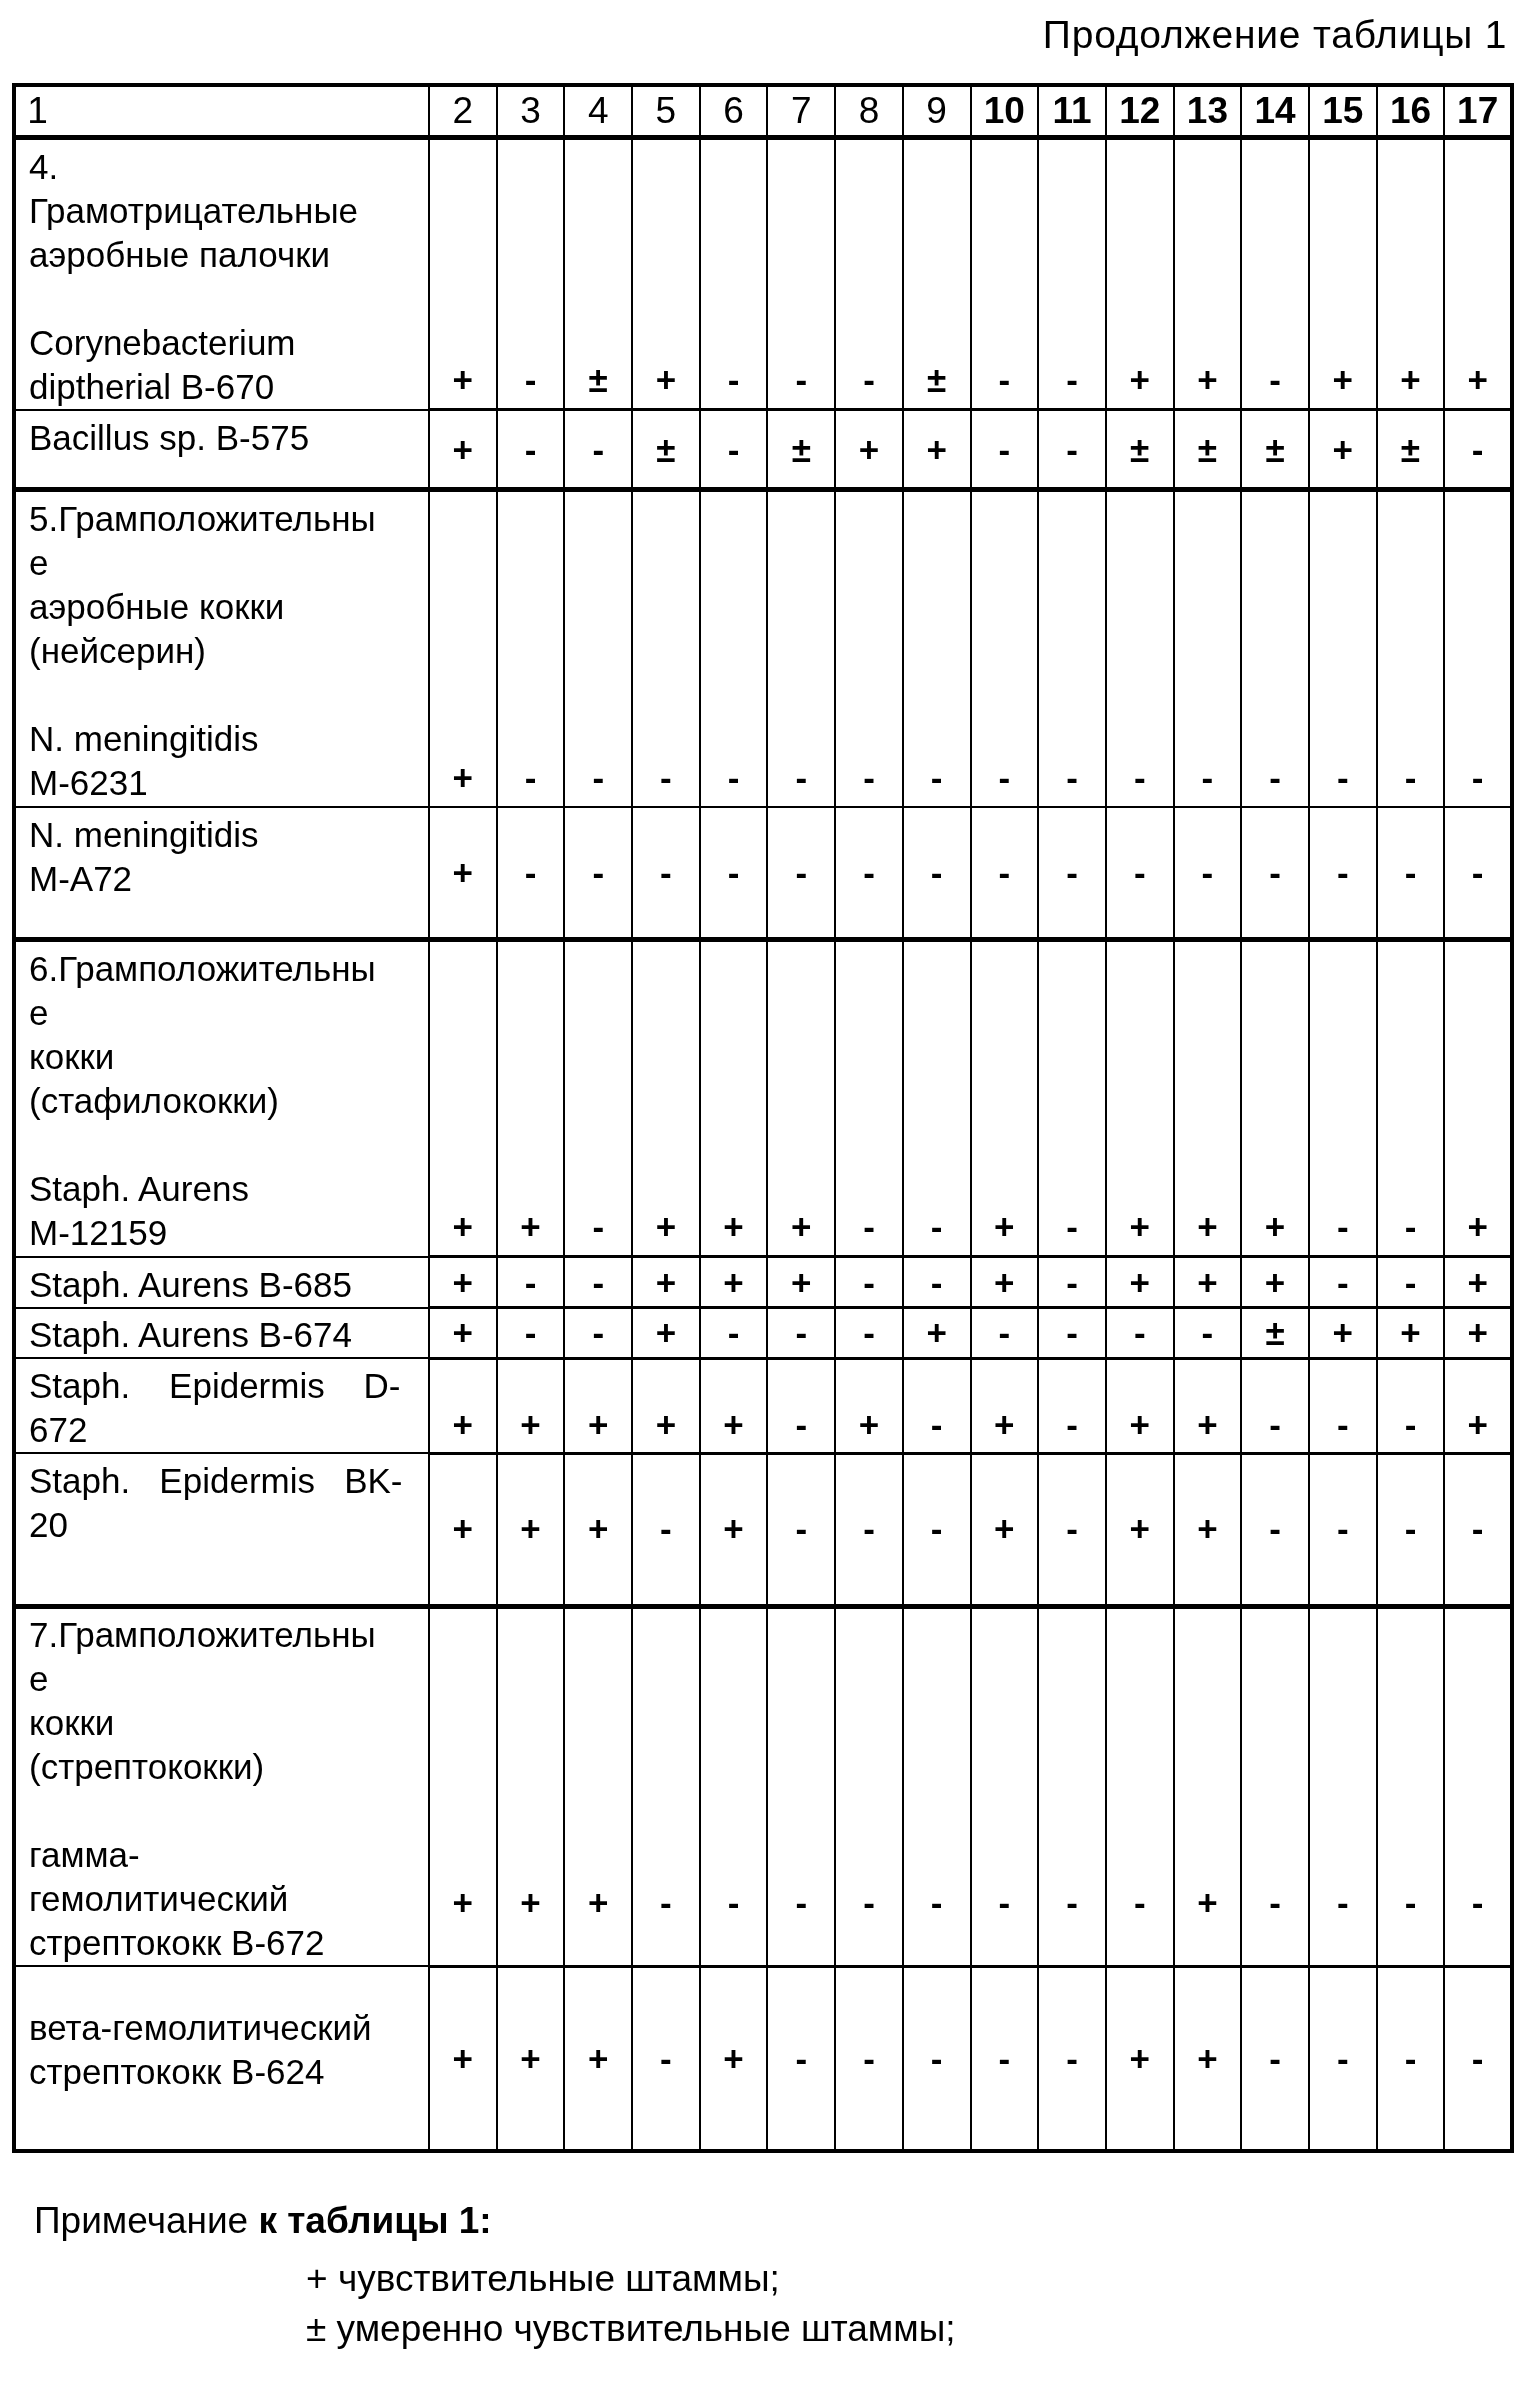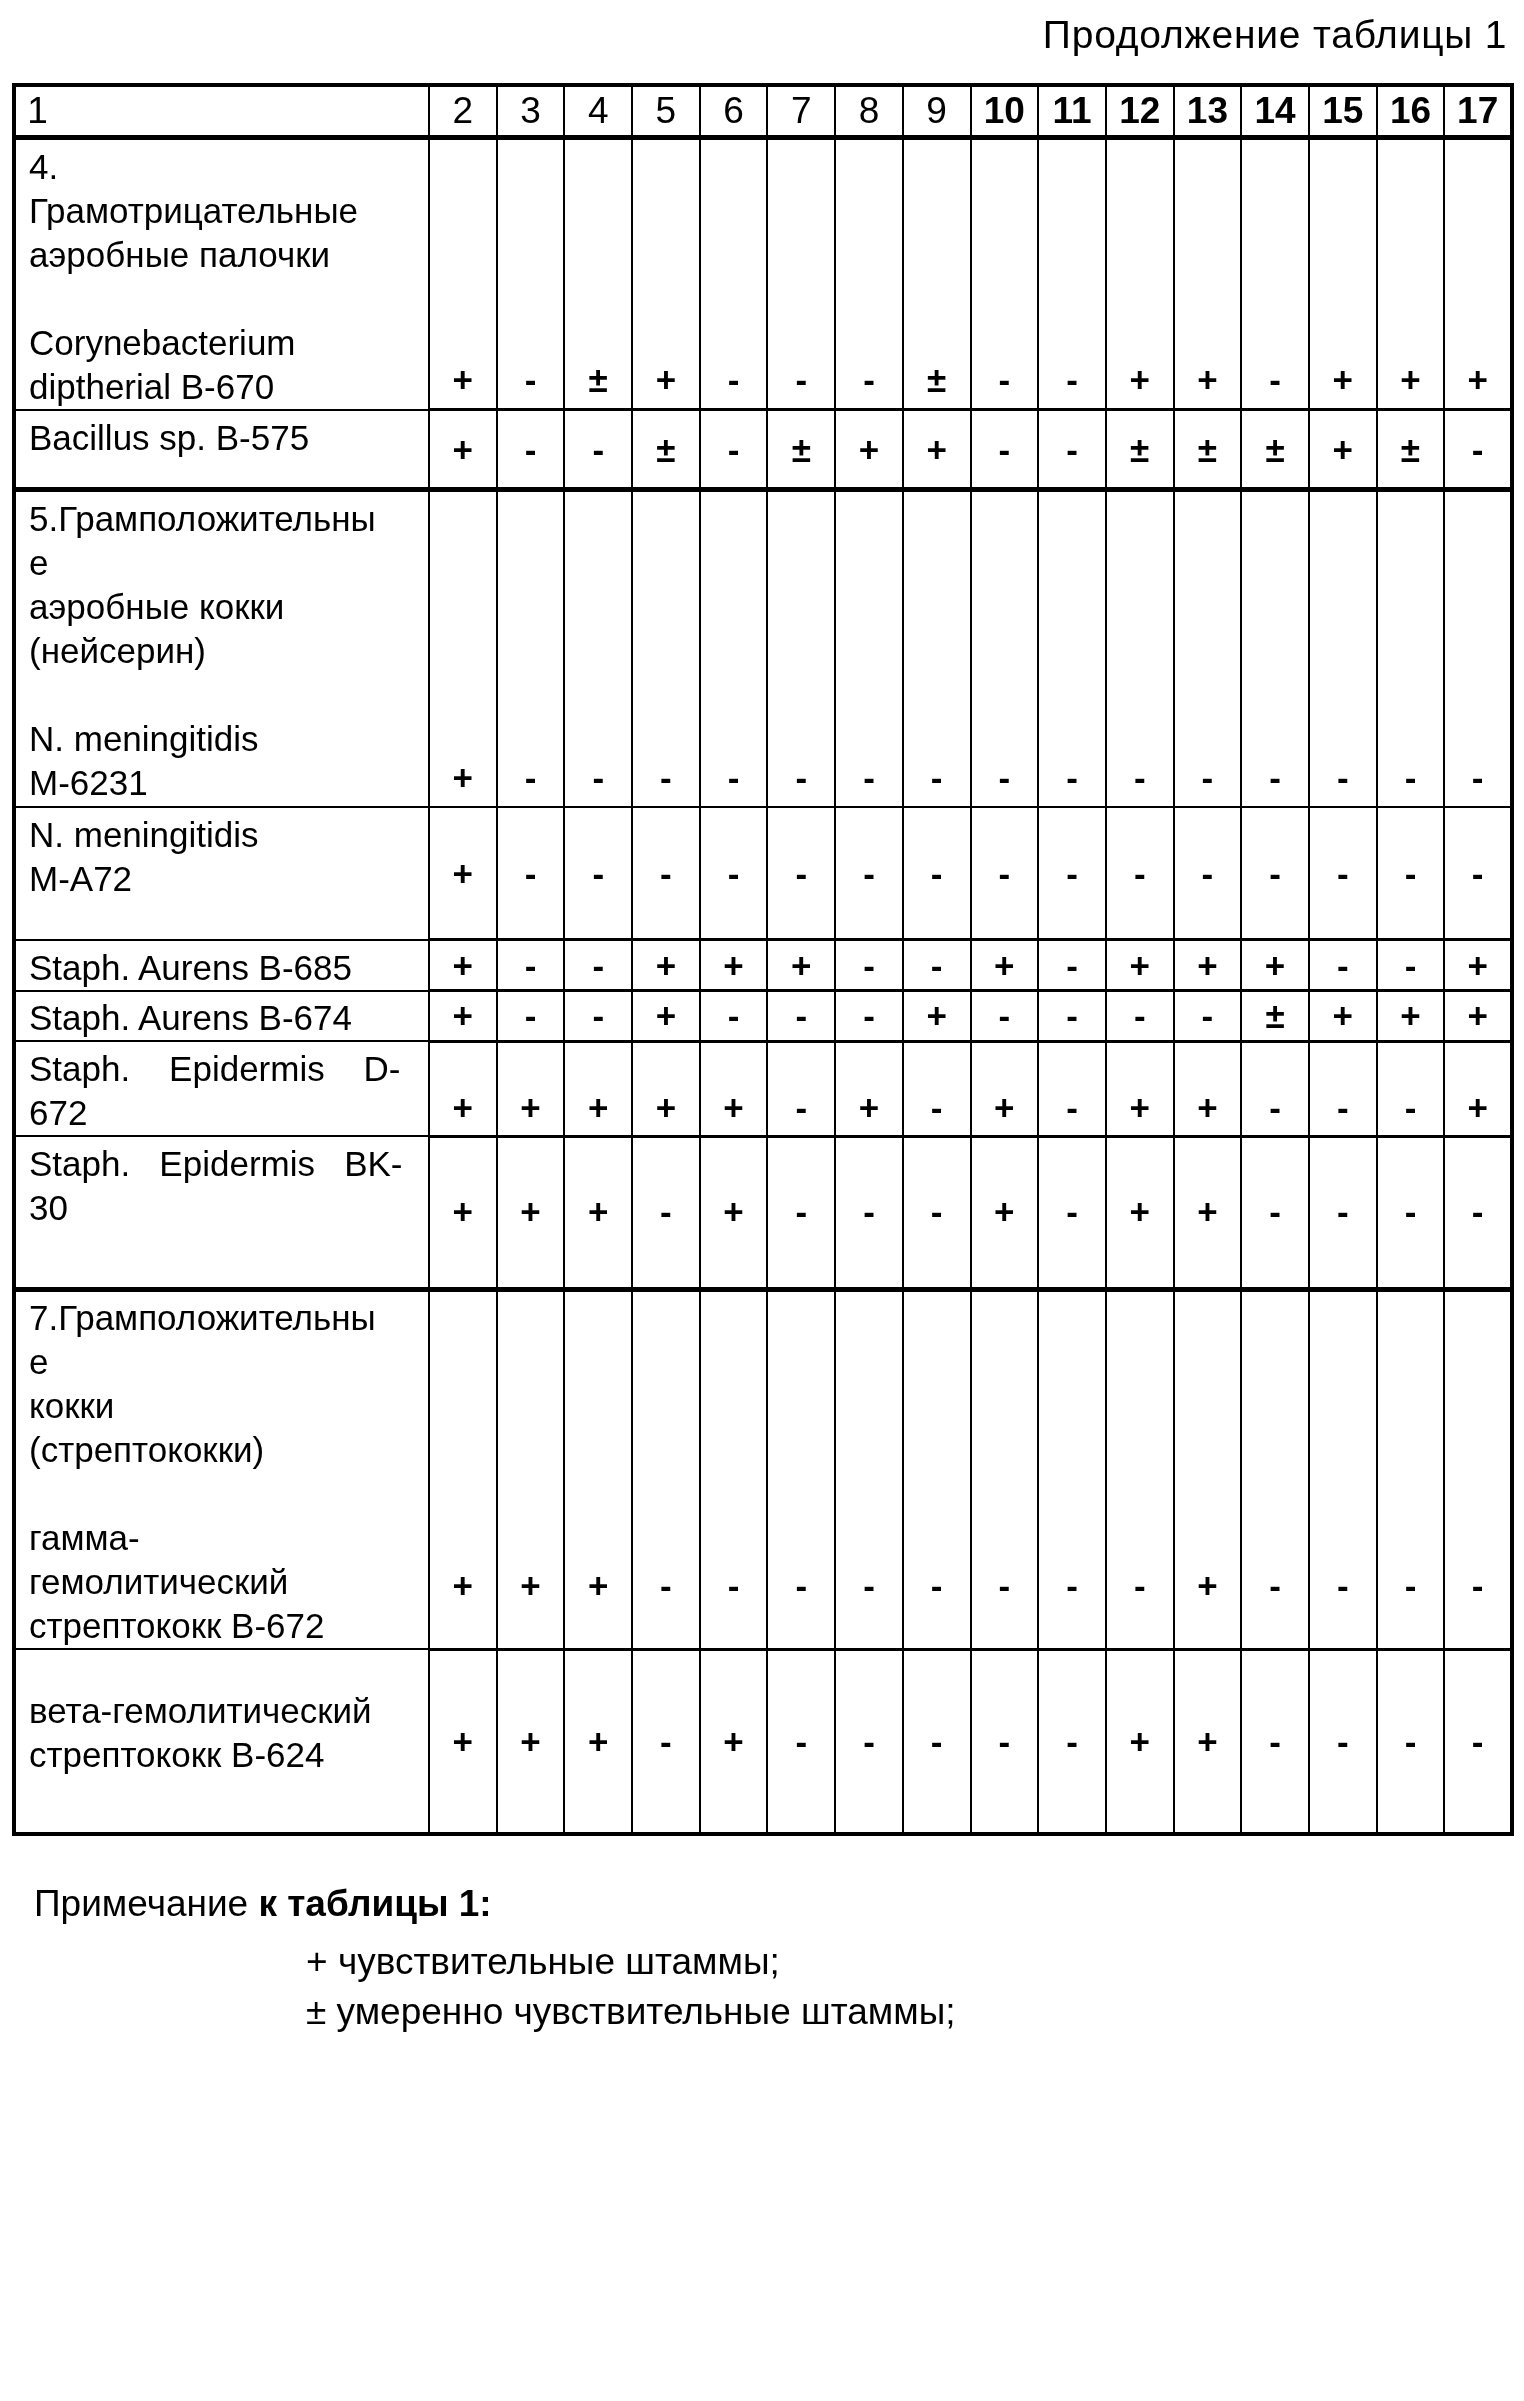--- a/index.html
+++ b/index.html
@@ -176,20 +176,45 @@
         <td class="val" style="vertical-align: middle;">-</td>
         <td class="val" style="vertical-align: middle;">-</td>
         <td class="val" style="vertical-align: middle;">-</td>
         <td class="val" style="vertical-align: middle;">-</td>
         <td class="val" style="vertical-align: middle;">-</td>
         <td class="val" style="vertical-align: middle;">-</td>
         <td class="val" style="vertical-align: middle;">-</td>
         <td class="val" style="vertical-align: middle;">-</td>
         <td class="val" style="vertical-align: middle;">-</td>
       </tr>
+      <tr class="sec" style="height: 317px;">
+        <td class="col1">6.Грамположительны
+е
+кокки
+(стафилококки)
+
+Staph. Aurens
+М-12159</td>
+        <td class="val" style="vertical-align: bottom; padding-bottom: 11.3px;">+</td>
+        <td class="val" style="vertical-align: bottom; padding-bottom: 11.3px;">+</td>
+        <td class="val" style="vertical-align: bottom; padding-bottom: 11.3px;">-</td>
+        <td class="val" style="vertical-align: bottom; padding-bottom: 11.3px;">+</td>
+        <td class="val" style="vertical-align: bottom; padding-bottom: 11.3px;">+</td>
+        <td class="val" style="vertical-align: bottom; padding-bottom: 11.3px;">+</td>
+        <td class="val" style="vertical-align: bottom; padding-bottom: 11.3px;">-</td>
+        <td class="val" style="vertical-align: bottom; padding-bottom: 11.3px;">-</td>
+        <td class="val" style="vertical-align: bottom; padding-bottom: 11.3px;">+</td>
+        <td class="val" style="vertical-align: bottom; padding-bottom: 11.3px;">-</td>
+        <td class="val" style="vertical-align: bottom; padding-bottom: 11.3px;">+</td>
+        <td class="val" style="vertical-align: bottom; padding-bottom: 11.3px;">+</td>
+        <td class="val" style="vertical-align: bottom; padding-bottom: 11.3px;">+</td>
+        <td class="val" style="vertical-align: bottom; padding-bottom: 11.3px;">-</td>
+        <td class="val" style="vertical-align: bottom; padding-bottom: 11.3px;">-</td>
+        <td class="val" style="vertical-align: bottom; padding-bottom: 11.3px;">+</td>
+      </tr>
       <tr style="height: 47px;">
         <td class="col1">Staph. Aurens B-685</td>
         <td class="val sep" style="vertical-align: middle;">+</td>
         <td class="val sep" style="vertical-align: middle;">-</td>
         <td class="val sep" style="vertical-align: middle;">-</td>
         <td class="val sep" style="vertical-align: middle;">+</td>
         <td class="val sep" style="vertical-align: middle;">+</td>
         <td class="val sep" style="vertical-align: middle;">+</td>
         <td class="val sep" style="vertical-align: middle;">-</td>
         <td class="val sep" style="vertical-align: middle;">-</td>
@@ -236,21 +261,21 @@
         <td class="val sep" style="vertical-align: bottom; padding-bottom: 9.6px;">-</td>
         <td class="val sep" style="vertical-align: bottom; padding-bottom: 9.6px;">+</td>
         <td class="val sep" style="vertical-align: bottom; padding-bottom: 9.6px;">+</td>
         <td class="val sep" style="vertical-align: bottom; padding-bottom: 9.6px;">-</td>
         <td class="val sep" style="vertical-align: bottom; padding-bottom: 9.6px;">-</td>
         <td class="val sep" style="vertical-align: bottom; padding-bottom: 9.6px;">-</td>
         <td class="val sep" style="vertical-align: bottom; padding-bottom: 9.6px;">+</td>
       </tr>
       <tr style="height: 153px;">
         <td class="col1">Staph.   Epidermis   BK-
-30</td>
+20</td>
         <td class="val sep" style="vertical-align: top; padding-top: 56px;">+</td>
         <td class="val sep" style="vertical-align: top; padding-top: 56px;">+</td>
         <td class="val sep" style="vertical-align: top; padding-top: 56px;">+</td>
         <td class="val sep" style="vertical-align: top; padding-top: 56px;">-</td>
         <td class="val sep" style="vertical-align: top; padding-top: 56px;">+</td>
         <td class="val sep" style="vertical-align: top; padding-top: 56px;">-</td>
         <td class="val sep" style="vertical-align: top; padding-top: 56px;">-</td>
         <td class="val sep" style="vertical-align: top; padding-top: 56px;">-</td>
         <td class="val sep" style="vertical-align: top; padding-top: 56px;">+</td>
         <td class="val sep" style="vertical-align: top; padding-top: 56px;">-</td>

